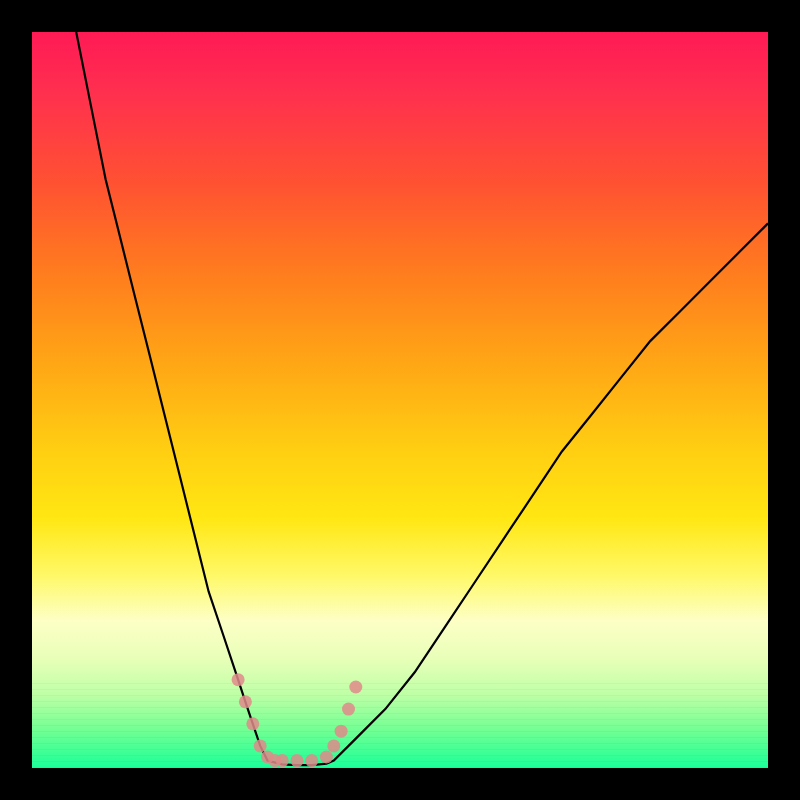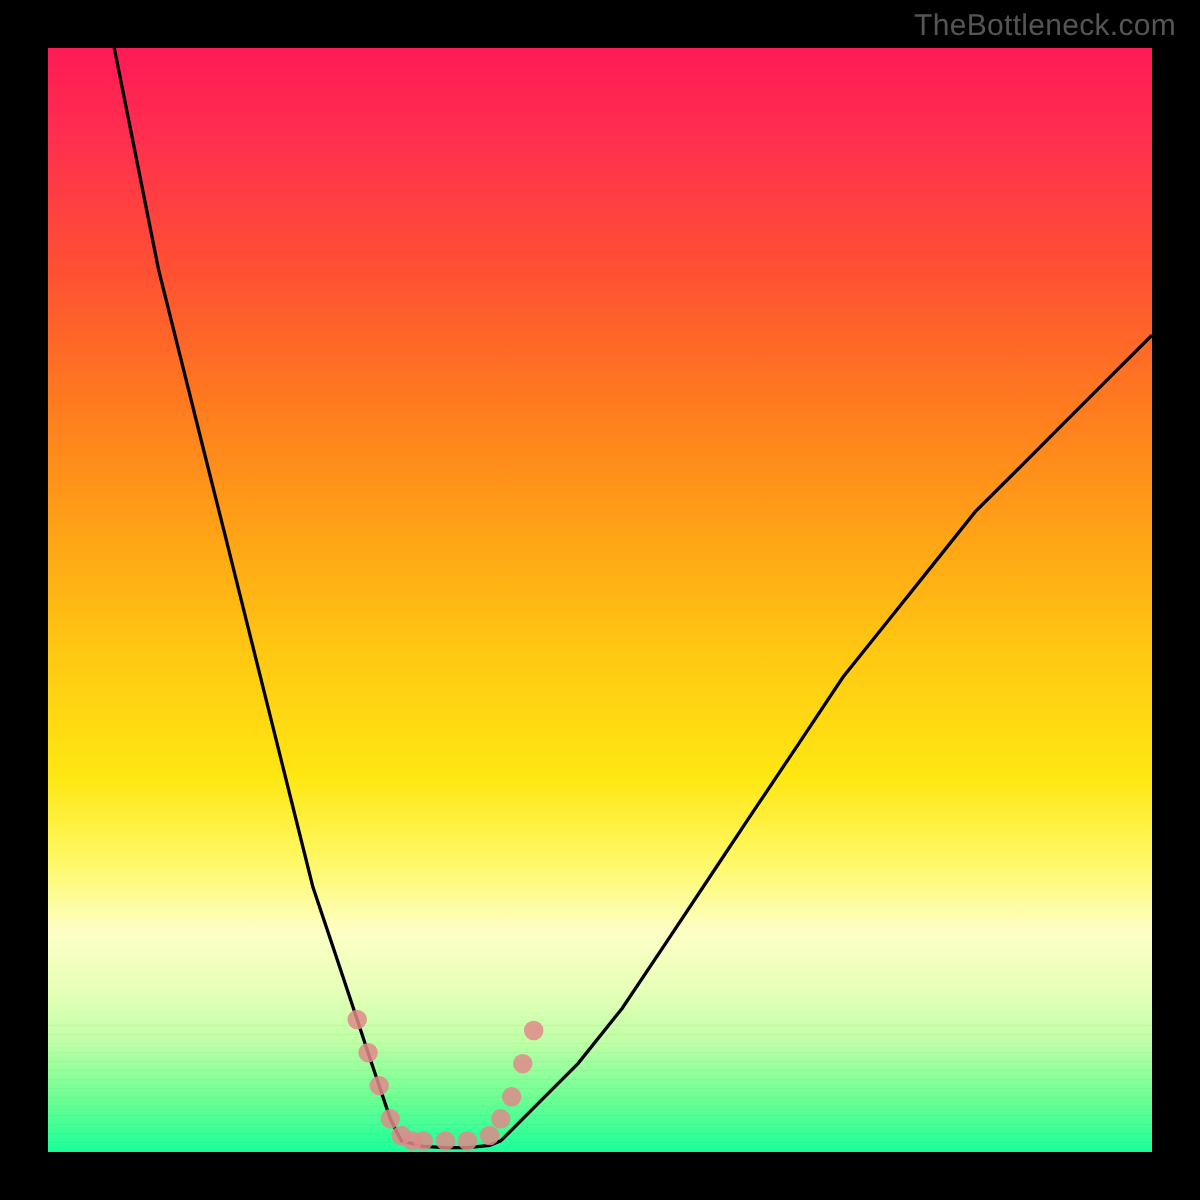--- a/index.html
+++ b/index.html
@@ -103,14 +103,13 @@
           <circle cx="279.7" cy="728.6" r="6.5" fill="#e08a8a" fill-opacity="0.85"></circle>
           <circle cx="294.4" cy="725.0" r="6.5" fill="#e08a8a" fill-opacity="0.85"></circle>
           <circle cx="301.8" cy="713.9" r="6.5" fill="#e08a8a" fill-opacity="0.85"></circle>
           <circle cx="309.1" cy="699.2" r="6.5" fill="#e08a8a" fill-opacity="0.85"></circle>
           <circle cx="316.5" cy="677.1" r="6.5" fill="#e08a8a" fill-opacity="0.85"></circle>
           <circle cx="323.8" cy="655.0" r="6.5" fill="#e08a8a" fill-opacity="0.85"></circle>
         </g>
     </svg>
   </div>
 
-  <div class="watermark">TheBottleneck.com</div>
 </div>
 
 </body></html>

